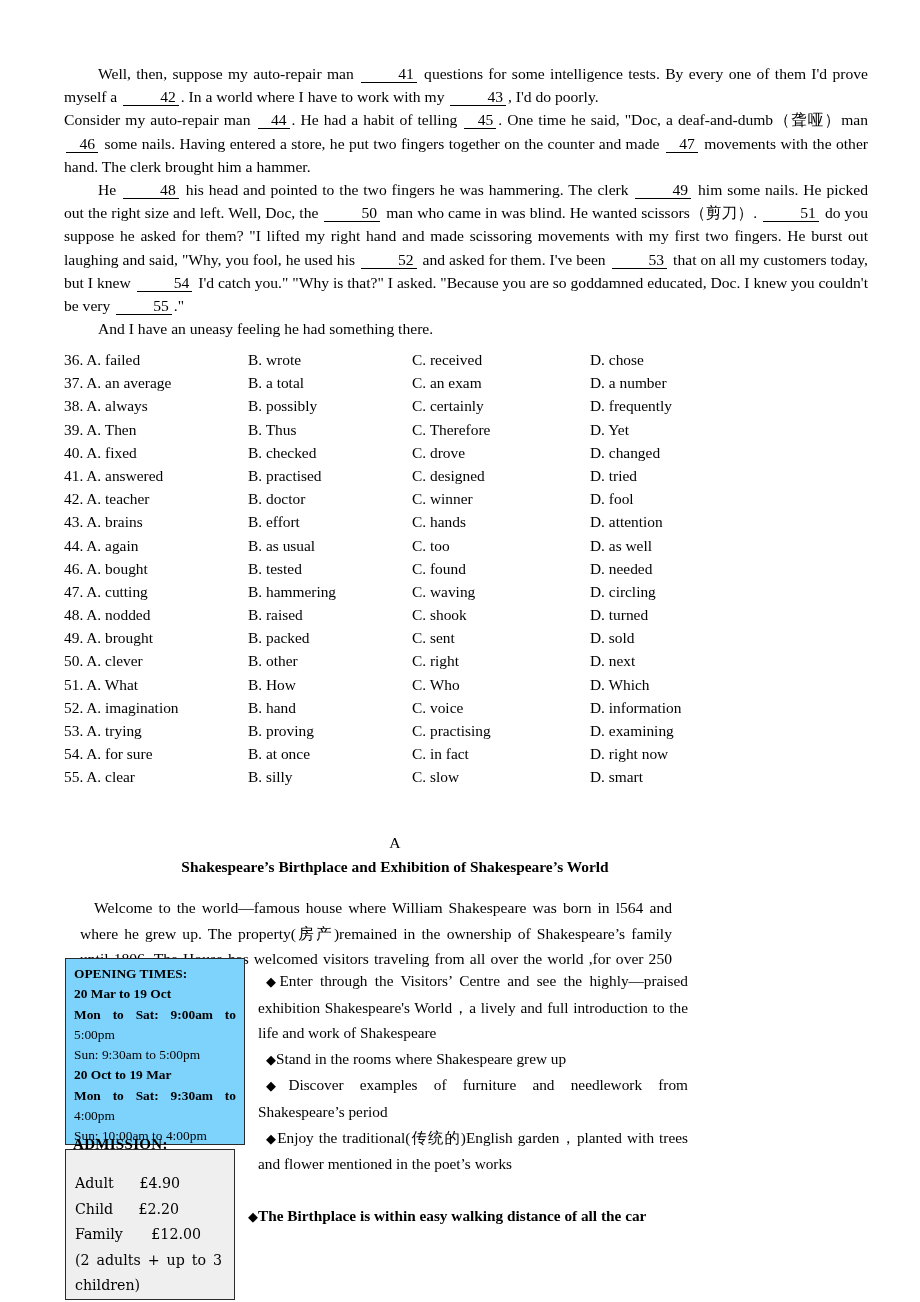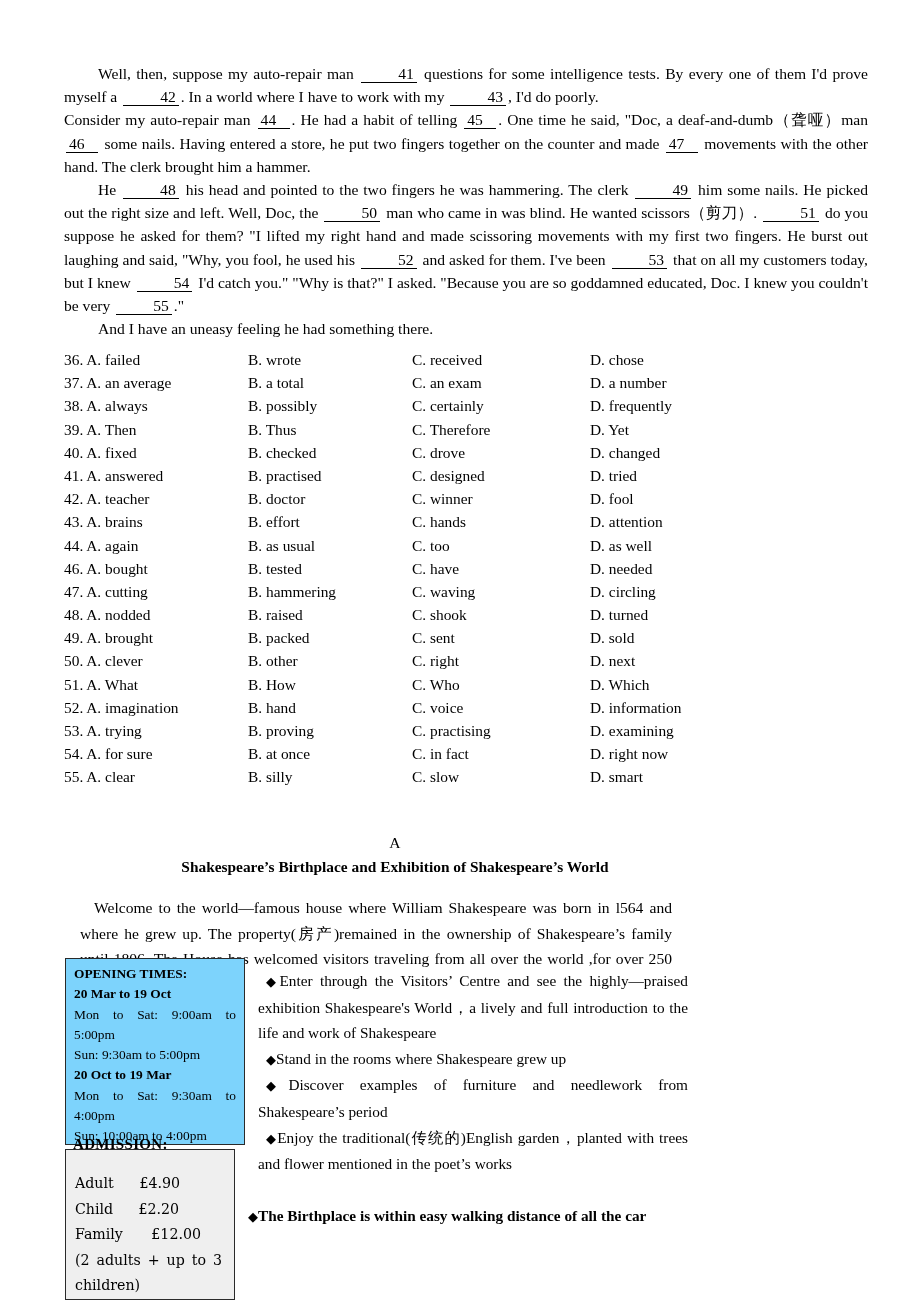--- a/index.html
+++ b/index.html
@@ -34,21 +34,21 @@
     text-justify: inter-word;
   }
   .cloze p {
     margin: 0;
     text-align: justify;
   }
   .cloze p.ind { text-indent: 34px; }
   .blank {
     display: inline-block;
     border-bottom: 1px solid #000;
-    text-align: left;
+    text-align: right;
     padding: 0 3px;
     margin: 0 2px;
     line-height: 17px;
     vertical-align: baseline;
   }
   .bw32 { min-width: 26px; }
 
   
   .options {
     position: absolute;
@@ -131,21 +131,21 @@
     left: 8px;
     top: 5px;
     width: 162px;
     font-size: 13.4px;
     line-height: 20.3px;
     text-align: justify;
     text-justify: inter-word;
   }
   .box-open-inner .bold { font-weight: bold; }
   .box-open-inner div { margin: 0; }
-  .just { text-align: justify; text-align-last: justify; }
+  .just { text-align: justify; text-align-last: justify; font-weight: bold; }
 
   
   .box-adm {
     position: absolute;
     left: 65px;
     top: 1149px;
     width: 170px;
     height: 151px;
     border: 1.6px solid #2a2a2a;
     background: #efefef;
@@ -262,21 +262,21 @@
       </div>
       <div class="optrow">
         <span class="opt col-a">44. A. again</span>
         <span class="opt col-b">B. as usual</span>
         <span class="opt col-c">C. too</span>
         <span class="opt col-d">D. as well</span>
       </div>
       <div class="optrow">
         <span class="opt col-a">46. A. bought</span>
         <span class="opt col-b">B. tested</span>
-        <span class="opt col-c">C. have</span>
+        <span class="opt col-c">C. found</span>
         <span class="opt col-d">D. needed</span>
       </div>
       <div class="optrow">
         <span class="opt col-a">47. A. cutting</span>
         <span class="opt col-b">B. hammering</span>
         <span class="opt col-c">C. waving</span>
         <span class="opt col-d">D. circling</span>
       </div>
       <div class="optrow">
         <span class="opt col-a">48. A. nodded</span>

